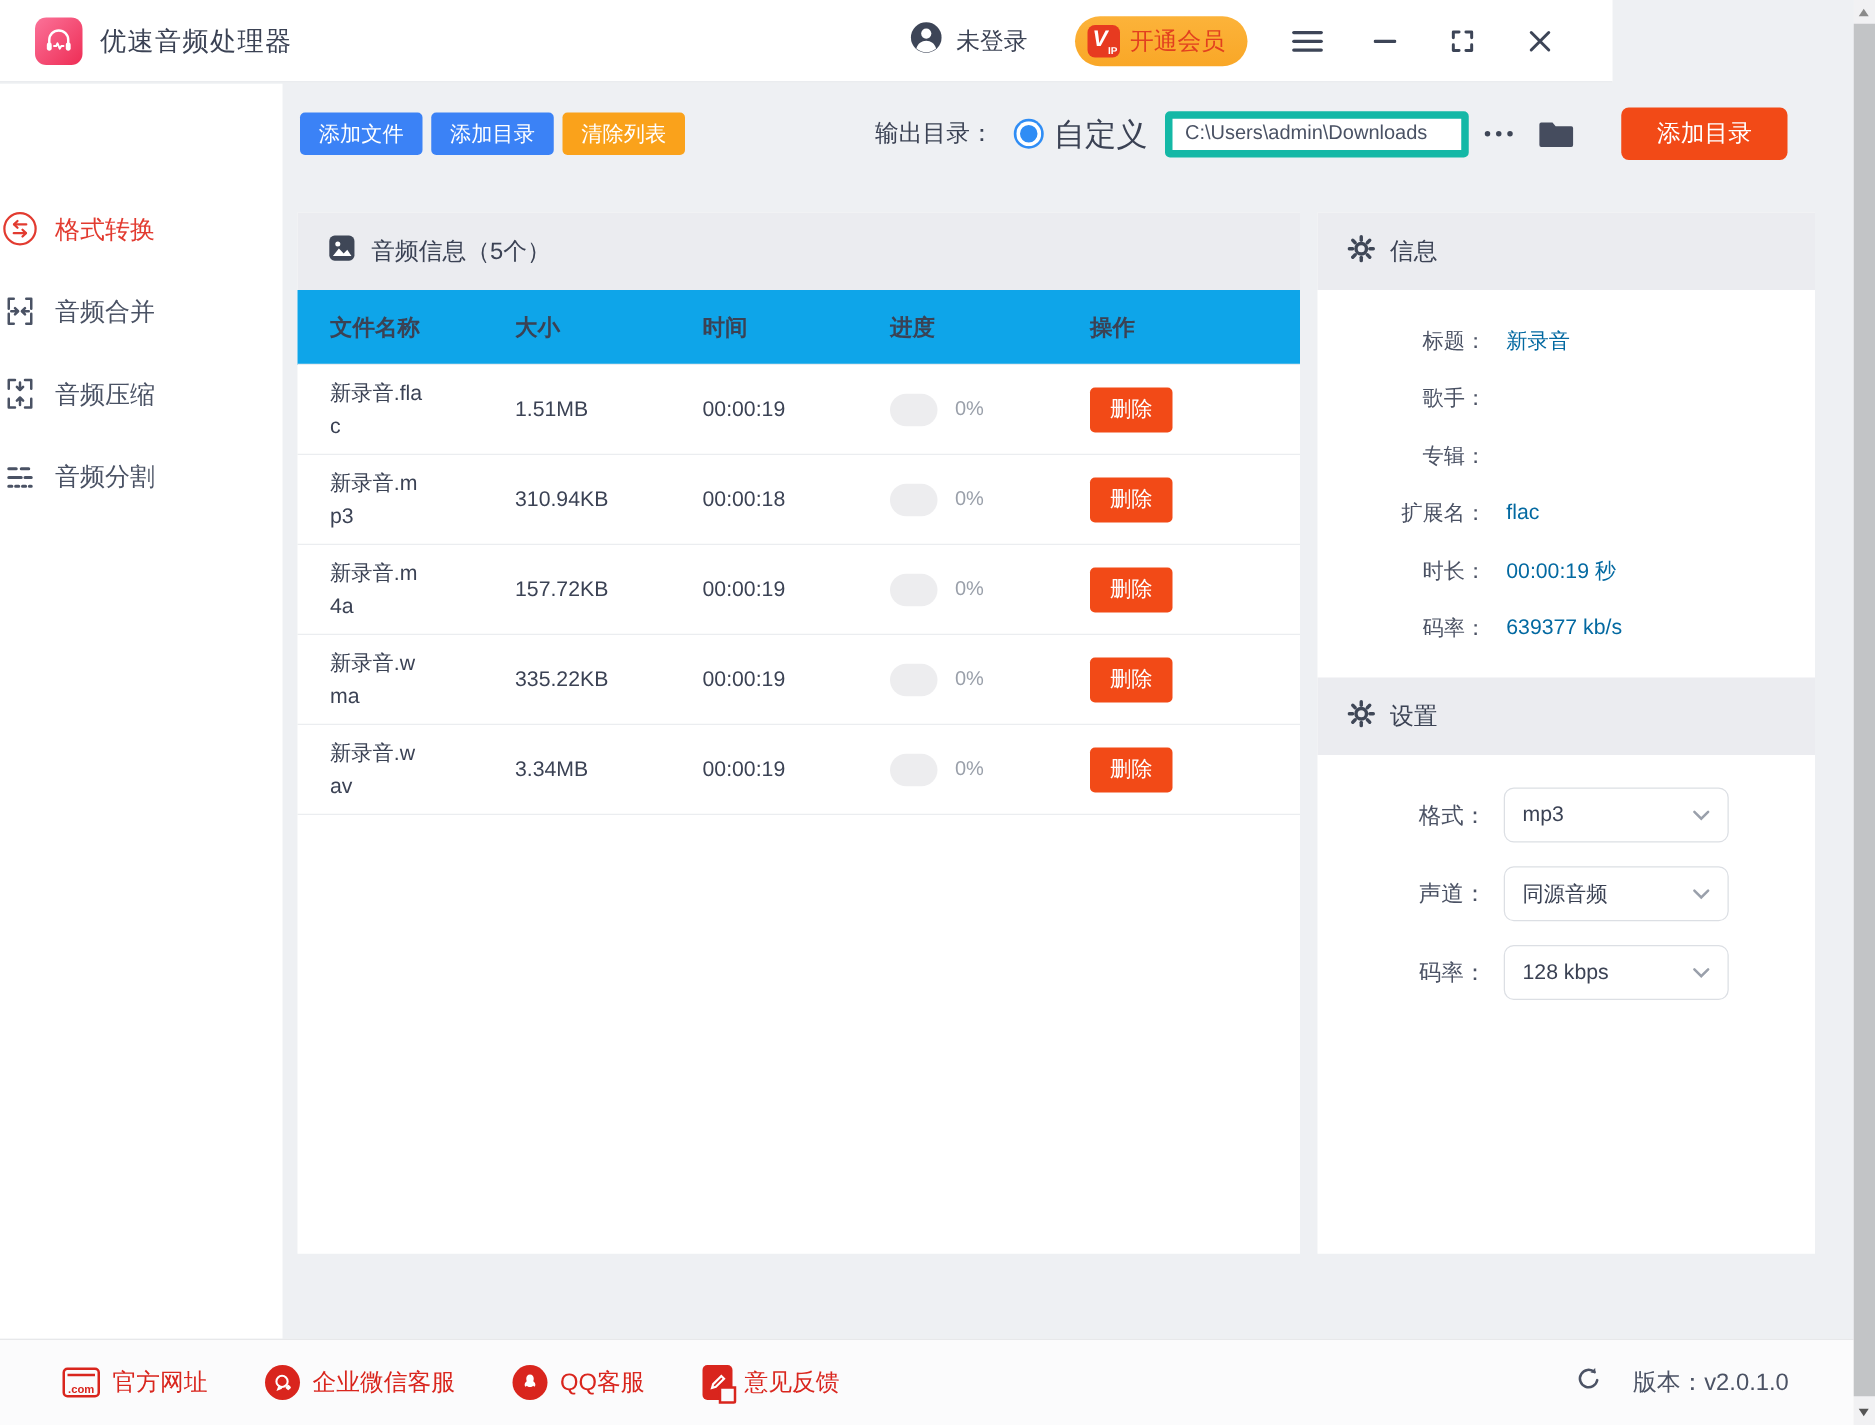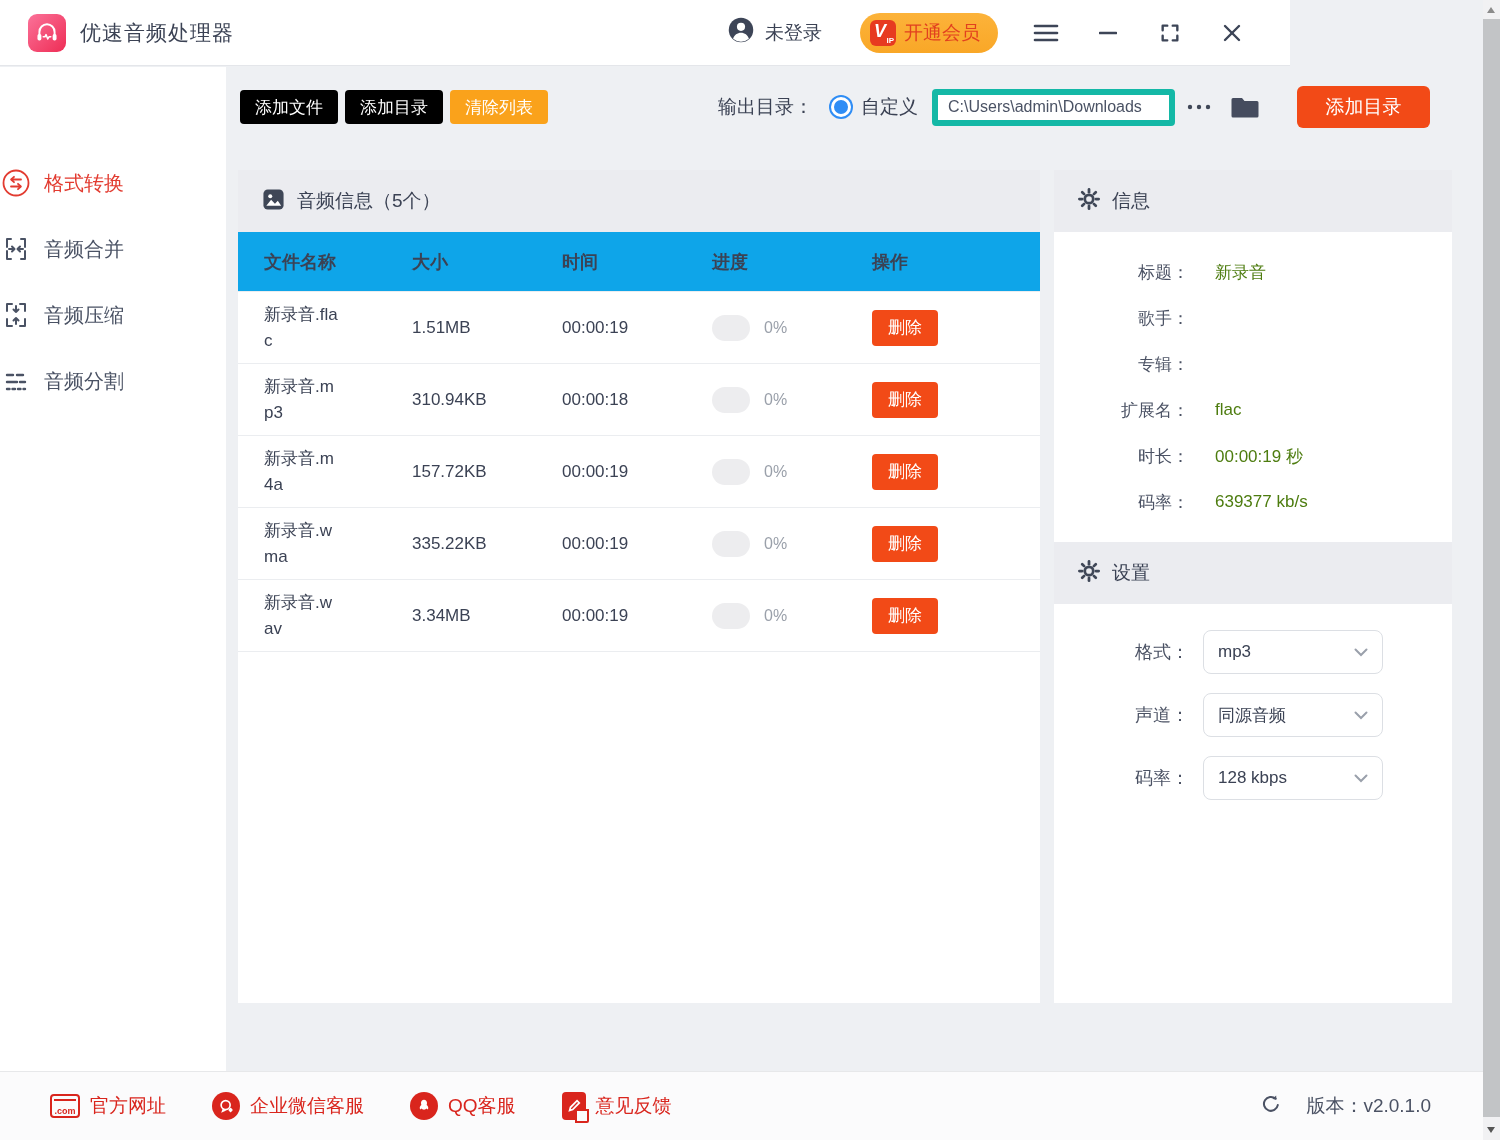--- a/index.html
+++ b/index.html
@@ -37,26 +37,26 @@
   .side-item { display:flex; flex-direction:row; align-items:center; gap:12px; color:#4a5264;
                cursor:pointer; width:100%; }
   .side-item .side-label { font-size:20px; }
   .side-item.active { color:#e23b30; }
   .side-icon { width:32px; height:32px; display:flex; align-items:center; justify-content:center; }
 
   
   .toolbar { position:absolute; top:86px; left:240px; right:70px; height:42px; display:flex; align-items:center; }
   .btn { height:34px; border:none; border-radius:4px; color:#fff; font-size:17px; padding:0 15px;
          font-family:inherit; cursor:pointer; }
-  .btn-blue { background:#000000; margin-right:7px; }
+  .btn-blue { background:#3b82f6; margin-right:7px; }
   .btn-orange { background:#faa21b; }
   .out-label { margin-left:auto; font-size:19px; color:#3b4254; }
   .radio { width:20px; height:20px; border-radius:50%; background:#2f8df5; box-shadow:inset 0 0 0 3px #fff,
            0 0 0 2px #2f8df5; margin:0 10px 0 18px; cursor:pointer; flex:0 0 auto; }
-  .radio-label { font-size:19px; color:#3b4254; }
+  .radio-label { font-size:25px; color:#3b4254; }
   .path-input { width:243px; height:37px; margin-left:14px; border:6px solid #14b8a6; border-radius:4px;
                 font-size:16px; color:#4a5264; padding:0 10px; font-family:inherit; outline:none;
                 white-space:nowrap; overflow:hidden; background:#fff; }
   .dots-btn { margin-left:10px; cursor:pointer; display:flex; align-items:center; }
   .folder-btn { margin-left:18px; cursor:pointer; display:flex; align-items:center; }
   .start-btn { margin-left:38px; width:133px; height:42px; background:#f24a17; border:none; border-radius:6px;
                color:#fff; font-size:19px; font-family:inherit; cursor:pointer; }
 
   
   .panel { position:absolute; top:170px; background:#fff; }
@@ -74,21 +74,21 @@
   .prog-pill { width:38px; height:26px; border-radius:13px; background:#ededef; }
   .prog-text { margin-left:14px; color:#9aa0aa; font-size:16px; }
   .del-btn { width:66px; height:36px; background:#f24a17; border:none; border-radius:4px; color:#fff;
              font-size:17px; font-family:inherit; cursor:pointer; }
 
   
   .right-panel { left:1054px; width:398px; height:833px; }
   .info-body { height:310px; padding-top:17px; }
   .info-row { height:46px; display:flex; align-items:center; font-size:17px; }
   .info-label { width:135px; text-align:right; color:#4b5264; }
-  .info-value { margin-left:26px; color:#4d7c0f; }
+  .info-value { margin-left:16px; color:#0369a1; }
   .settings-body { padding-top:26px; display:flex; flex-direction:column; gap:19px; }
   .set-row { display:flex; align-items:center; font-size:18px; }
   .set-label { width:135px; text-align:right; color:#4b5264;padding-left:36px; }
   .select { margin-left:14px; width:180px; height:44px; border:1px solid #dcdfe4; border-radius:8px;
             background:#fff; display:flex; align-items:center; padding:0 14px; cursor:pointer; }
   .select-value { font-size:17px; color:#3b4254; }
   .select svg { margin-left:auto; }
 
   
   .footer { position:absolute; bottom:0; left:0; width:1483px; height:69px; background:#fbfbfc;

